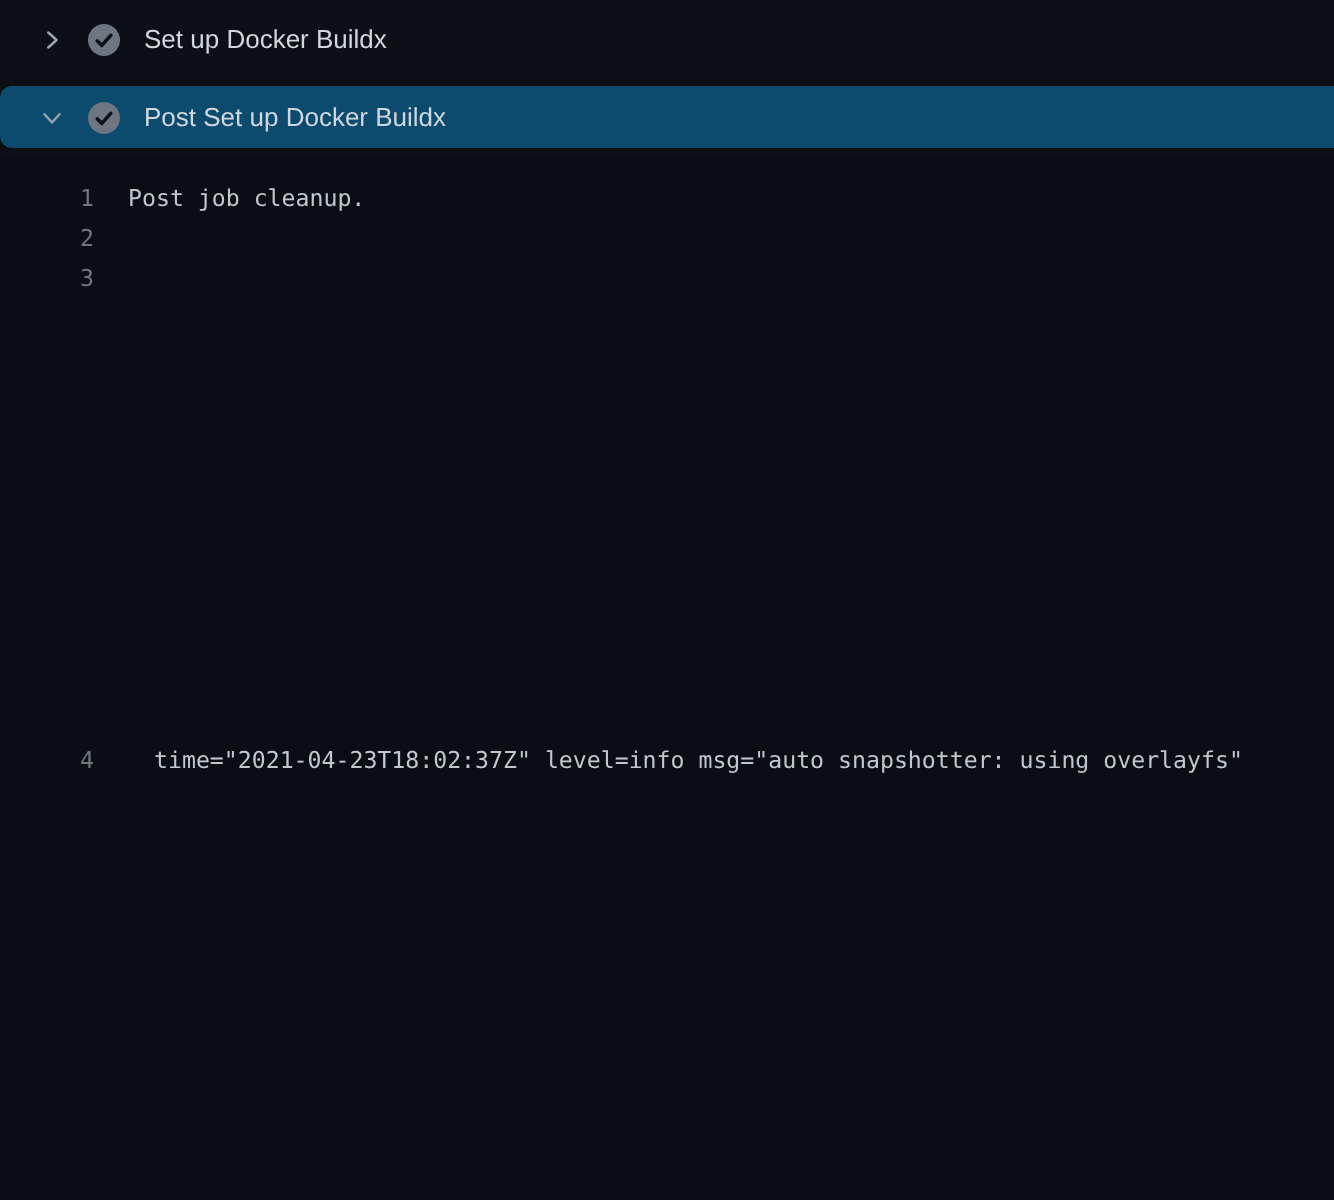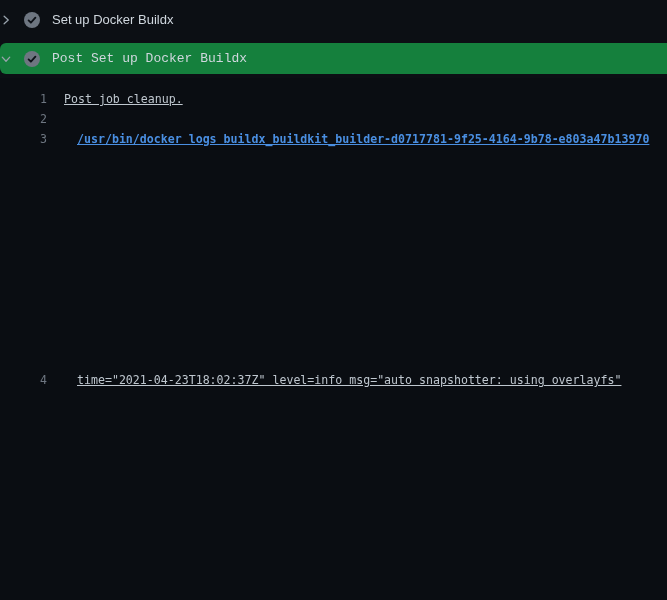--- a/index.html
+++ b/index.html
@@ -7,26 +7,26 @@
     width:667px;height:600px;overflow:hidden;
     background:#0c0f14;
     font-family:"Liberation Sans","DejaVu Sans",sans-serif;
   }
   .screen{width:667px;height:600px;overflow:hidden;position:relative;}
 
   
   .steps{background:#0c0f14;}
   .step{
     display:flex;align-items:center;height:40px;
-    padding-left:0;gap:12px;cursor:pointer;box-sizing:border-box;
+    padding-left:20px;gap:12px;cursor:pointer;box-sizing:border-box;
   }
   .step.expanded{
     height:31px;margin:3px 0 4px 0;
-    background:#15803d;
-    border-top-left-radius:6px;border-bottom-left-radius:6px;font-family:Liberation Mono, monospace;
+    background:#0c4a6e;
+    border-top-left-radius:6px;border-bottom-left-radius:6px;
   }
   .chev{width:12px;height:12px;flex:none;color:#9aa4ae;display:block;}
   .check{width:16px;height:16px;flex:none;display:block;}
   .step-title{
     color:#d0d7de;font-size:13px;line-height:16px;font-weight:400;
     white-space:nowrap;
   }
 
   
   .log{
@@ -37,21 +37,21 @@
   .lrow{
     display:flex;align-items:center;height:20px;
     font-family:"DejaVu Sans Mono","Liberation Mono",monospace;
     font-size:11.6px;line-height:20px;white-space:pre;
     color:#bfc7cf;
   }
   .lnum{
     flex:none;width:47px;text-align:right;
     color:#6e7681;cursor:pointer;user-select:none;
   }
-  .ltext{margin-left:17px;flex:none;text-decoration:underline;}
+  .ltext{margin-left:17px;flex:none;}
   .lrow.nested .ltext{margin-left:30px;}
   .lrow.command .ltext{color:#4a8fe2;font-weight:600;}
   .lrow.group{cursor:pointer;}
   .caret{
     display:inline-block;width:13px;
     font-size:8px;color:#9aa4ae;
     transform:translateY(-1px);
   }
 </style>
 </head>
@@ -76,16 +76,16 @@
         <svg class="check" viewBox="0 0 16 16">
           <circle cx="8" cy="8" r="8" fill="#6e7681"></circle>
           <path d="M4.6 8.4 L6.9 10.7 L11.4 5.7" fill="none" stroke="#0d1117" stroke-width="1.8" stroke-linecap="round" stroke-linejoin="round"></path>
         </svg>
         <span class="step-title">Post Set up Docker Buildx</span>
       </div>
     </div>
   <div class="log">
       <div class="lrow plain"><span class="lnum">1</span><span class="ltext">Post job cleanup.</span></div>
       <div class="lrow group"><span class="lnum">2</span></div>
-      <div class="lrow command nested"><span class="lnum">3</span><span class="ltext">/usr/bin/docker logs buildx_buildkit_builder-d0717781-9f25-4164-9b78-e803a47b13970</span></div>
+      <div class="lrow command nested"><span class="lnum">3</span></div>
       <div class="lrow log nested"><span class="lnum">4</span><span class="ltext">time="2021-04-23T18:02:37Z" level=info msg="auto snapshotter: using overlayfs"</span></div>
     </div>
 </div>
 
 </body></html>

